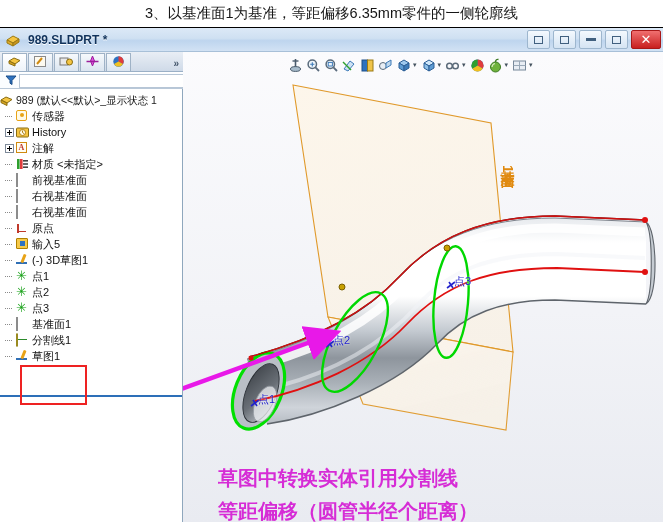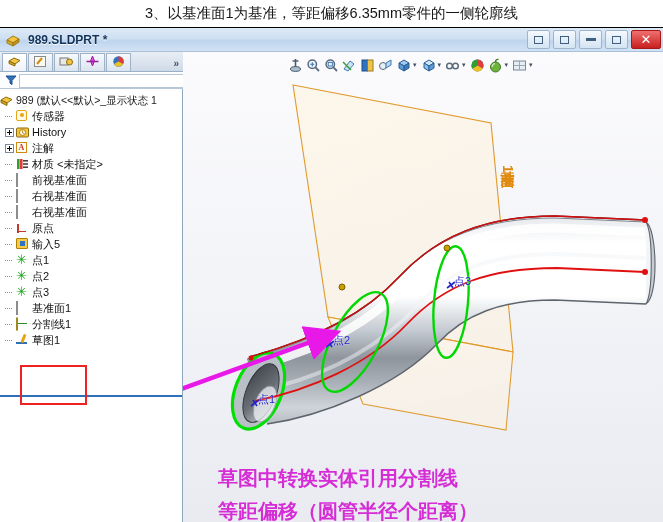--- a/index.html
+++ b/index.html
@@ -373,20 +373,25 @@
         <div class="tnode">
           <span class="dashline"></span>
           <span class="tico">
             <span class="ic-import">
                 <i></i>
               </span>
           </span>
           <span class="tlabel">输入5</span>
         </div>
 
+        <div class="tnode">
+          <span class="dashline"></span>
+          <span class="tico"><span class="ic-sketch"></span></span>
+          <span class="tlabel">(-) 3D草图1</span>
+        </div>
 
         <div class="tnode">
           <span class="dashline"></span>
           <span class="tico"><span class="ic-point">✳</span></span>
           <span class="tlabel">点1</span>
         </div>
 
         <div class="tnode">
           <span class="dashline"></span>
           <span class="tico"><span class="ic-point">✳</span></span>

